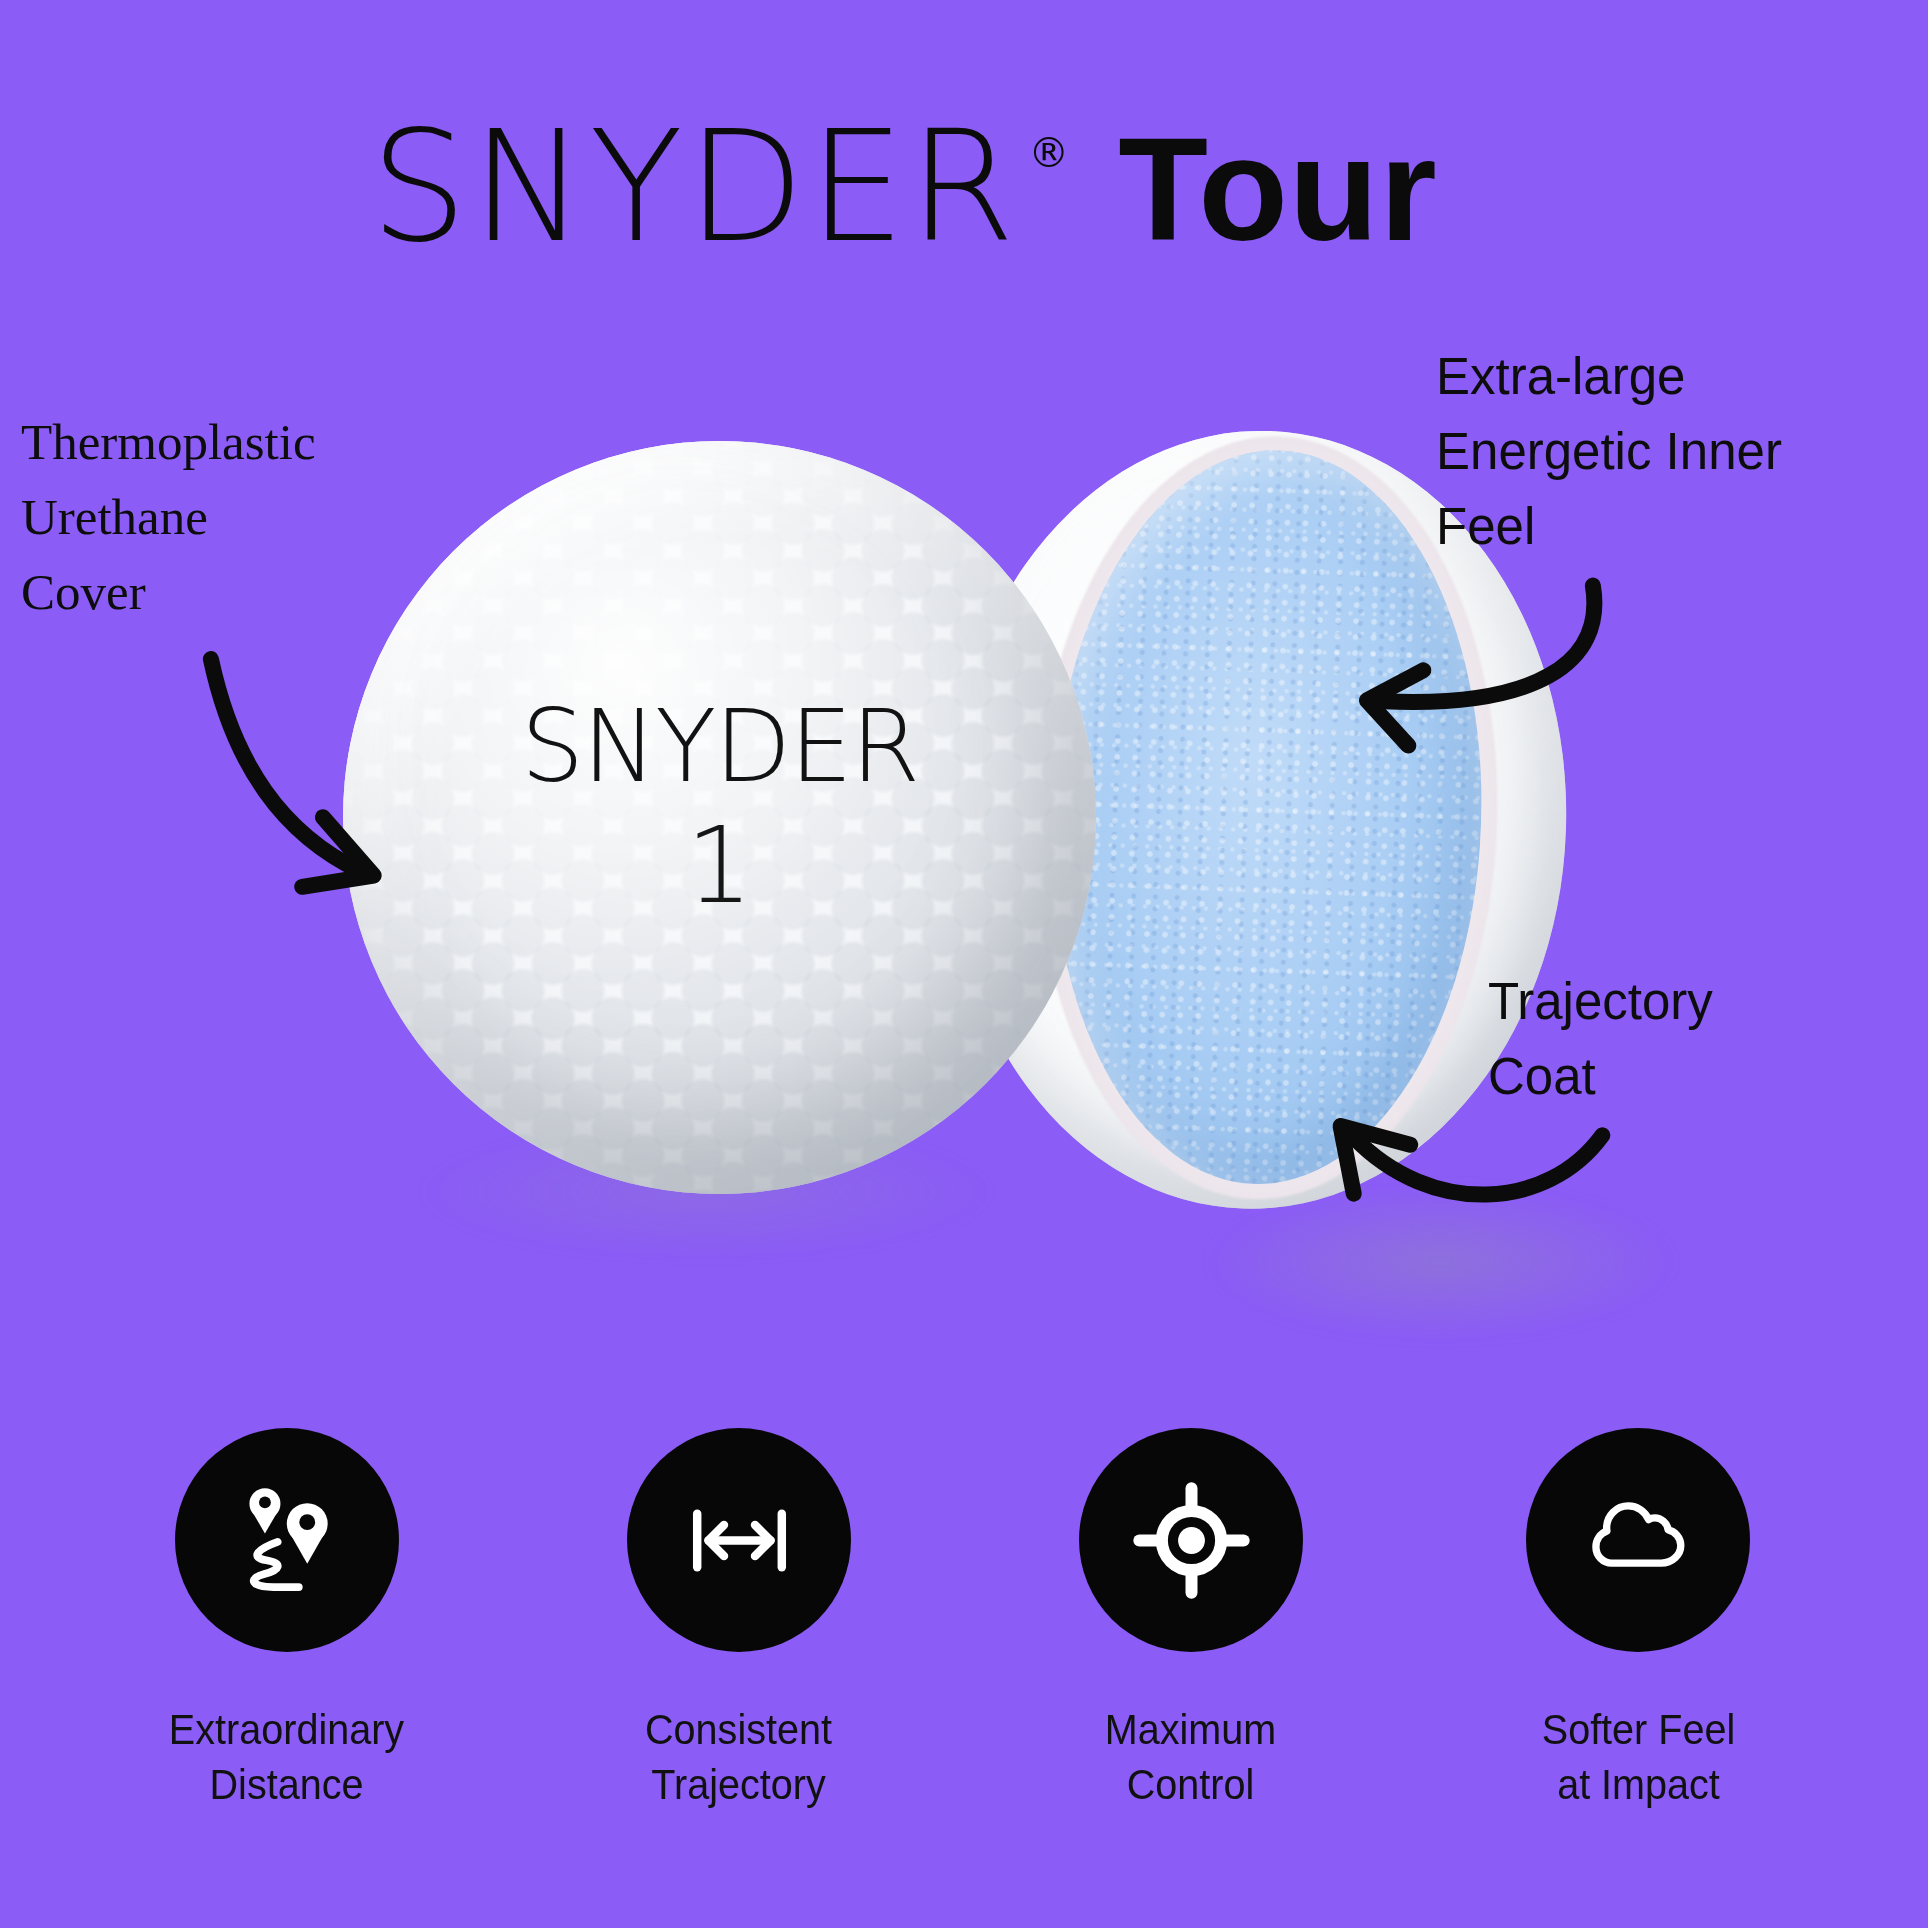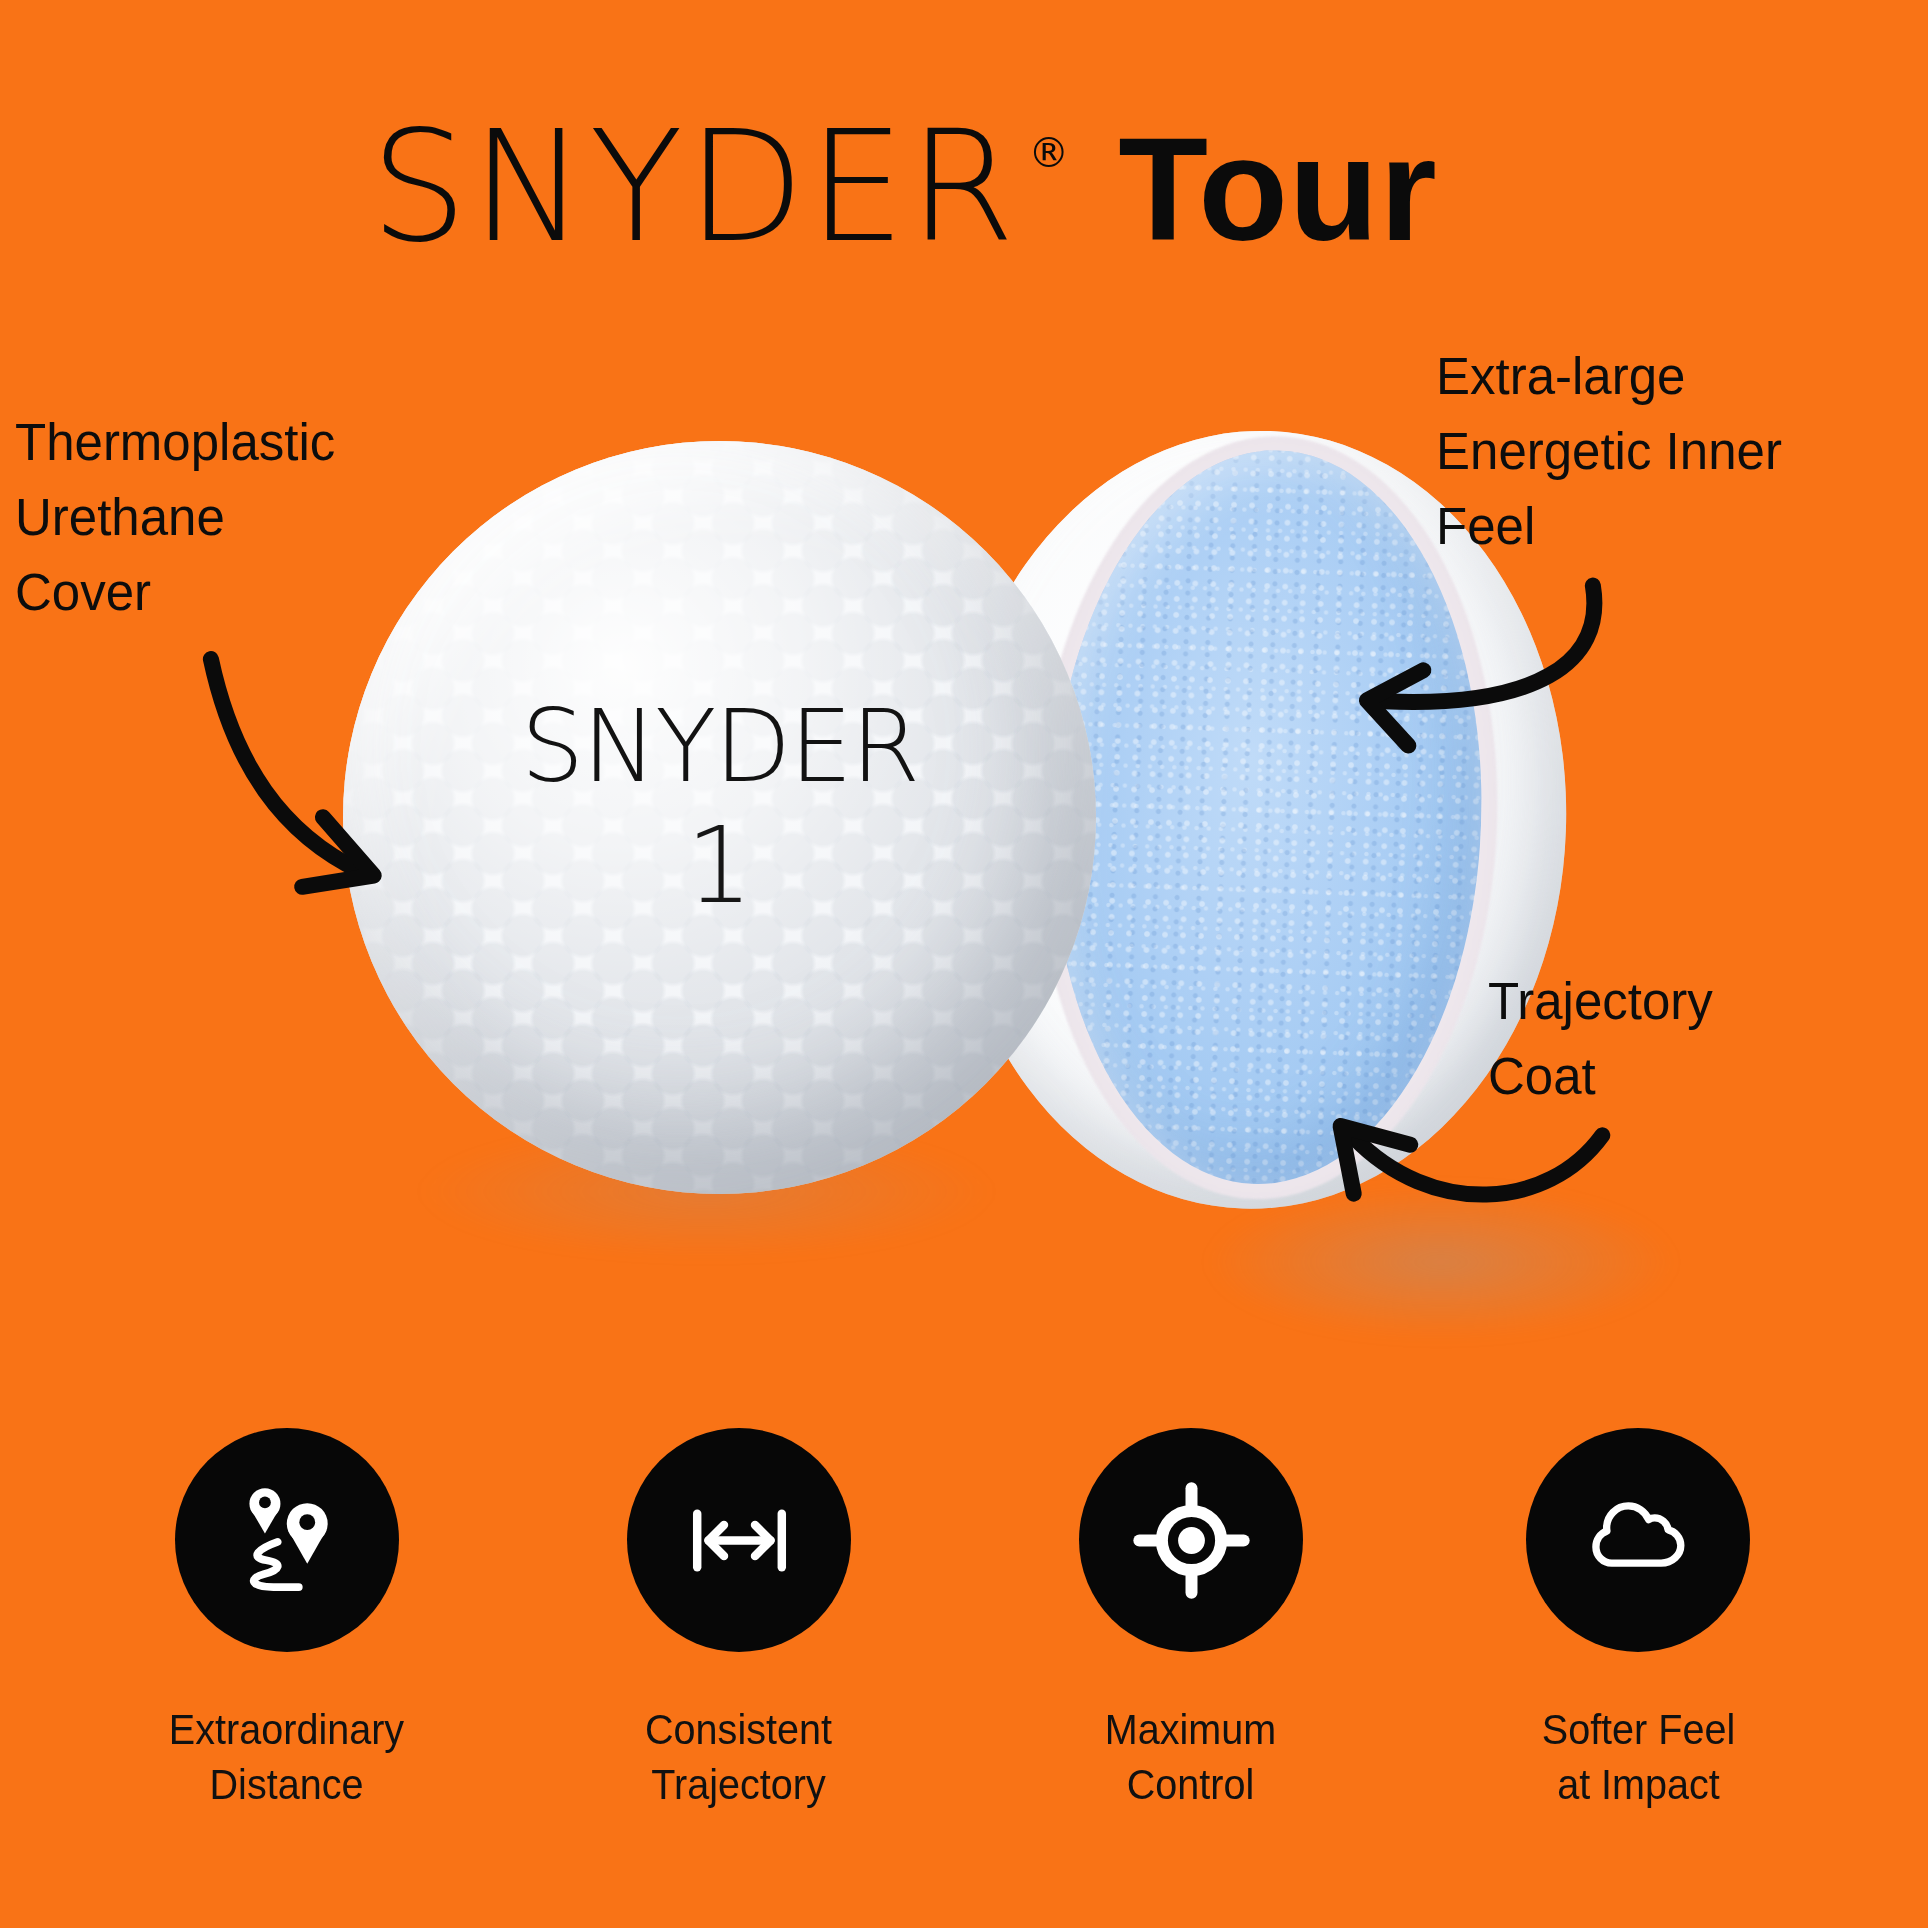--- a/index.html
+++ b/index.html
@@ -1,17 +1,17 @@
 <!DOCTYPE html>
 <html style="font-size:15px"><head>
 <meta charset="utf-8">
 <style>
   html,body{margin:0;padding:0;background:#ffffff;}
   .canvas{
-    position:relative;width:1928px;height:1928px;background:#f97316;overflow:hidden;
+    position:relative;width:1928px;height:1928px;background:#8b5cf6;overflow:hidden;
     font-family:"Liberation Sans",sans-serif;color:#0c0c0c;
   }
   
   .header{
     position:absolute;top:111px;left:0;width:1808px;
     display:flex;justify-content:center;align-items:baseline;
   }
   .brand-logo{
     font-family:"DejaVu Sans",sans-serif;font-weight:200;
     font-size:153px;line-height:1;letter-spacing:3.8px;color:#0b0b0b;
@@ -80,21 +80,21 @@
     font-family:"DejaVu Sans",sans-serif;font-weight:200;
     font-size:100px;line-height:1;letter-spacing:-1.9px;color:#121212;
   }
   .ball-number{
     position:absolute;top:373px;left:0;width:100%;
     font-family:"DejaVu Sans",sans-serif;font-weight:300;
     font-size:105px;line-height:1;color:#161616;
   }
   
   .callout{position:absolute;font-size:51px;line-height:75px;color:#0d0d0d;}
-  .callout-cover{left:15px;top:405px;width:424px;}
+  .callout-cover{left:21px;top:405px;width:424px;font-family:Liberation Serif, serif;}
   .callout-core{left:1436px;top:339px;width:414px;}
   .callout-coat{left:1488px;top:964px;width:414px;}
   
   .arrows{position:absolute;left:0;top:0;width:1928px;height:1928px;pointer-events:none;}
   .arrow-path{fill:none;stroke:#0b0b0b;stroke-width:17;stroke-linecap:round;stroke-linejoin:round;}
   
   .feature-circle{
     position:absolute;top:1428px;width:224px;height:224px;border-radius:50%;
     background:#070707;display:flex;align-items:center;justify-content:center;
   }

